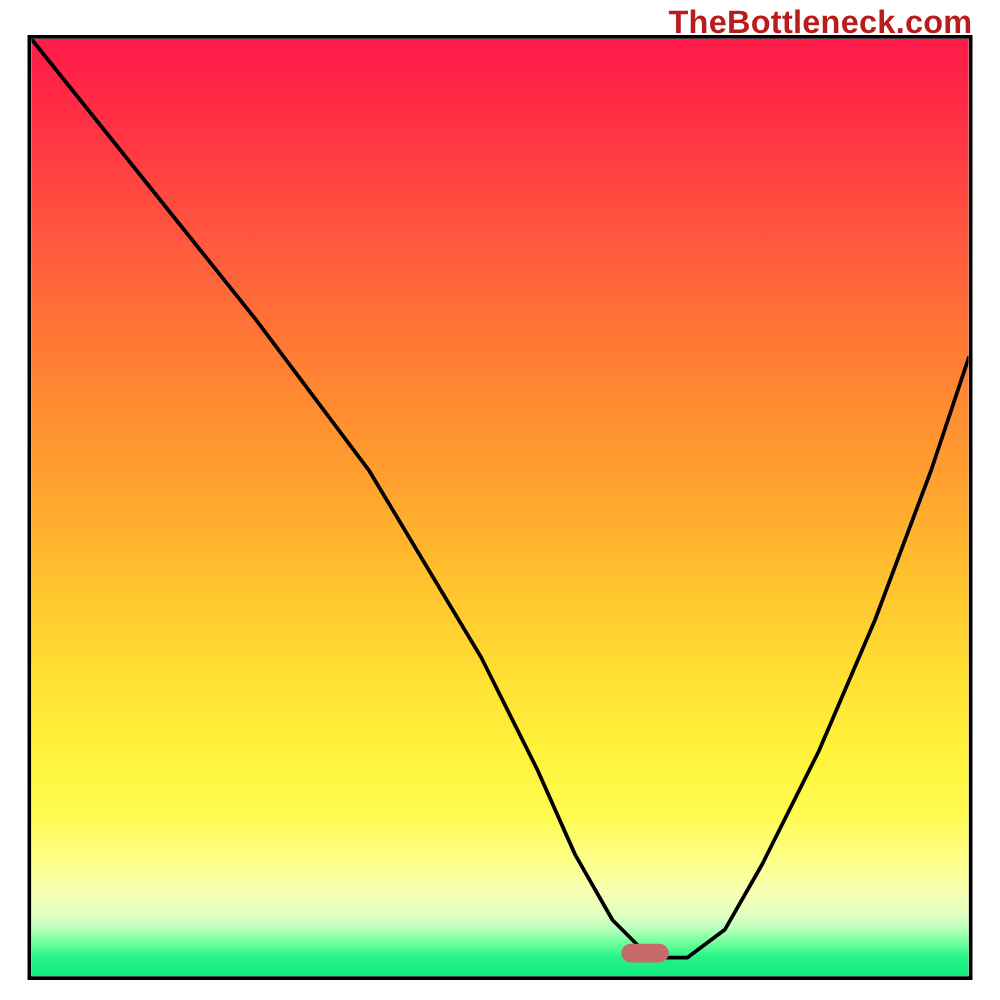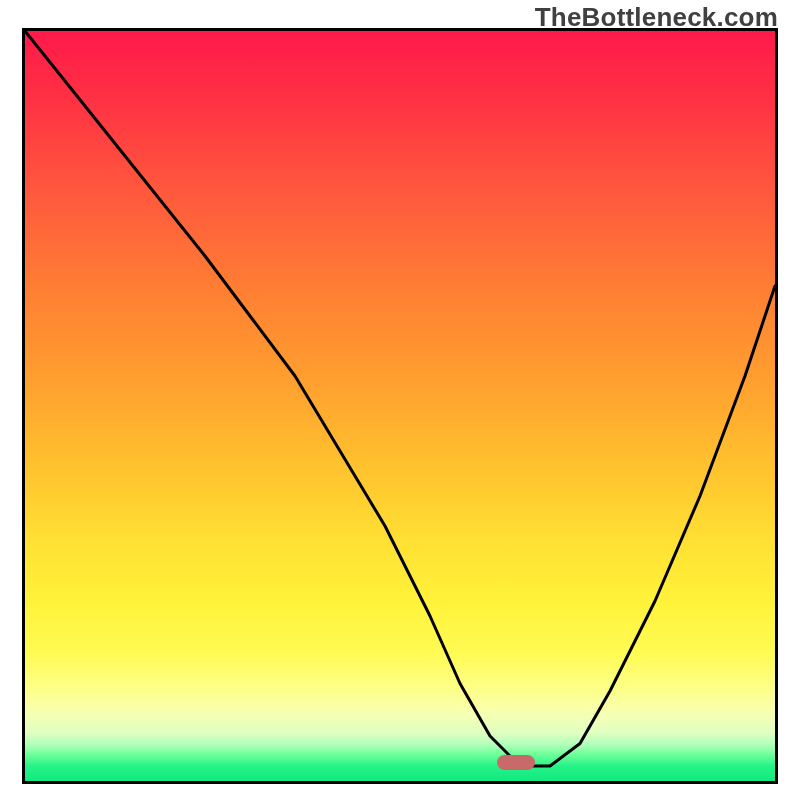--- a/index.html
+++ b/index.html
@@ -15,21 +15,21 @@
     width: 800px;
     height: 800px;
   }
   .watermark {
     position: absolute;
     top: 2px;
     right: 22px;
     font-family: Arial, Helvetica, sans-serif;
     font-size: 26px;
     font-weight: 600;
-    color: #404040;
+    color: #b91c1c;
     letter-spacing: 0.2px;
   }
   .plot-border {
     position: absolute;
     left: 22px;
     top: 28px;
     width: 756px;
     height: 756px;
     border: 3px solid #000000;
     box-sizing: border-box;

